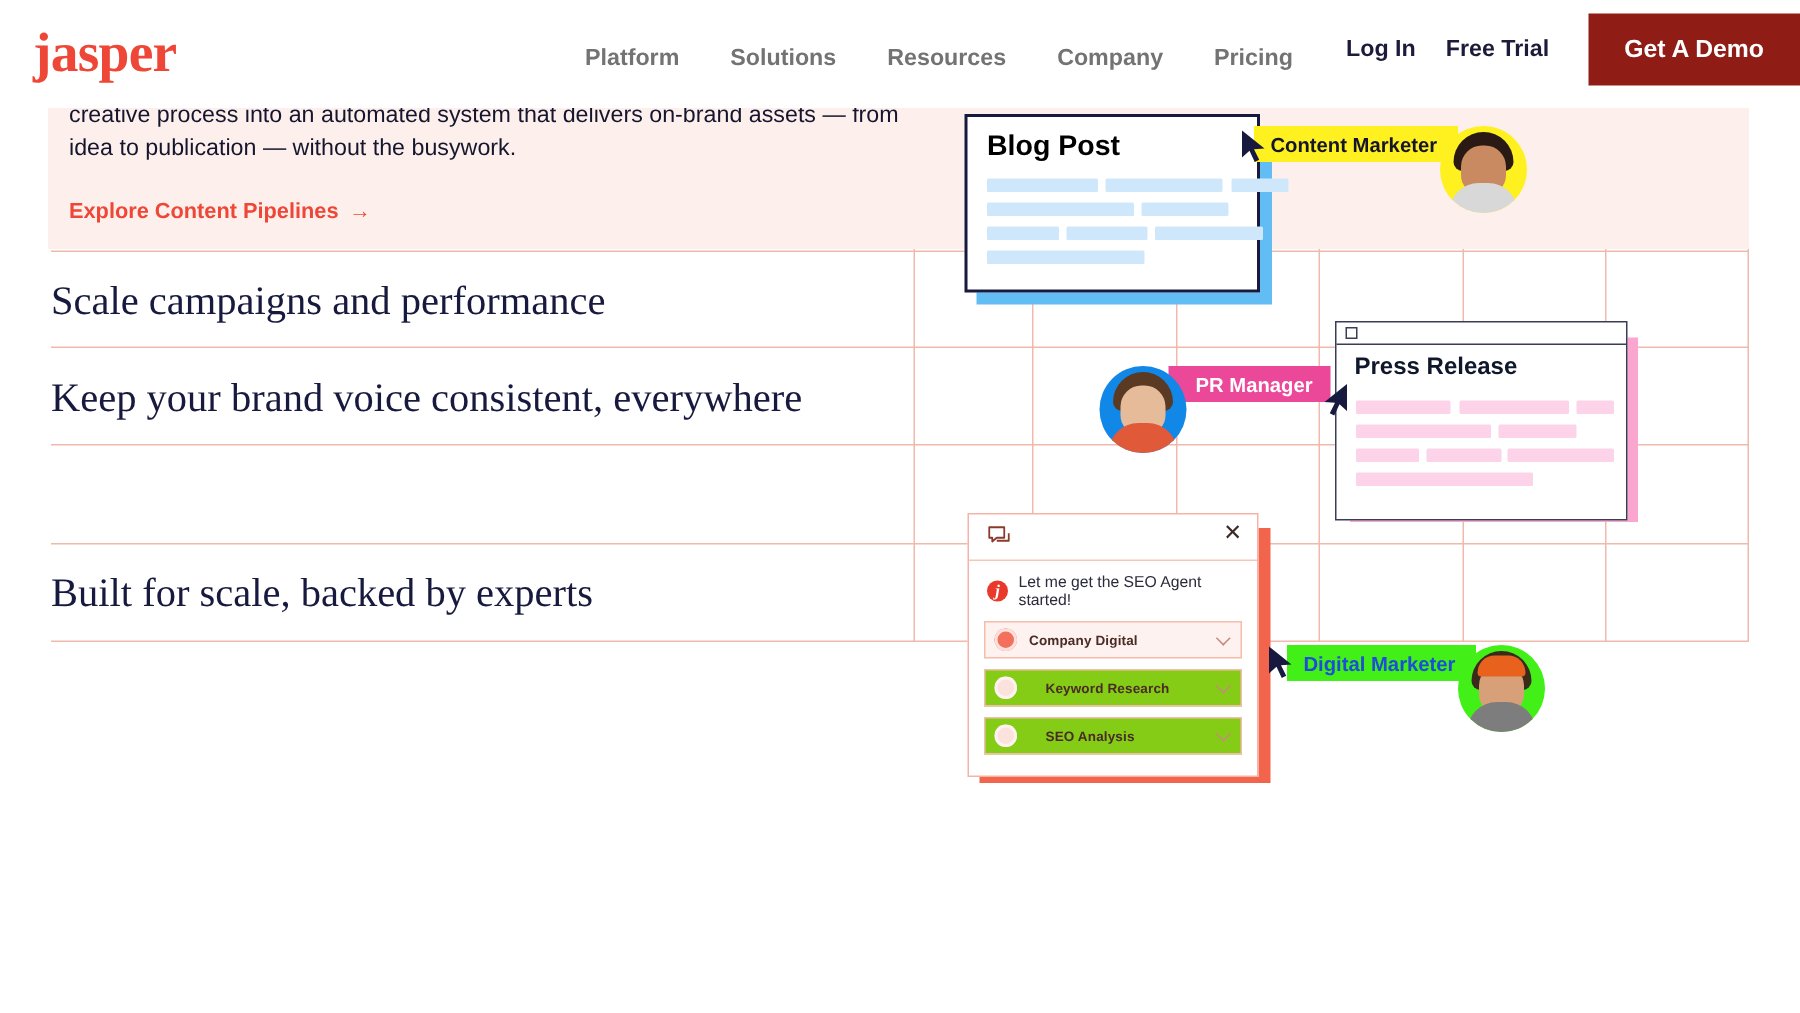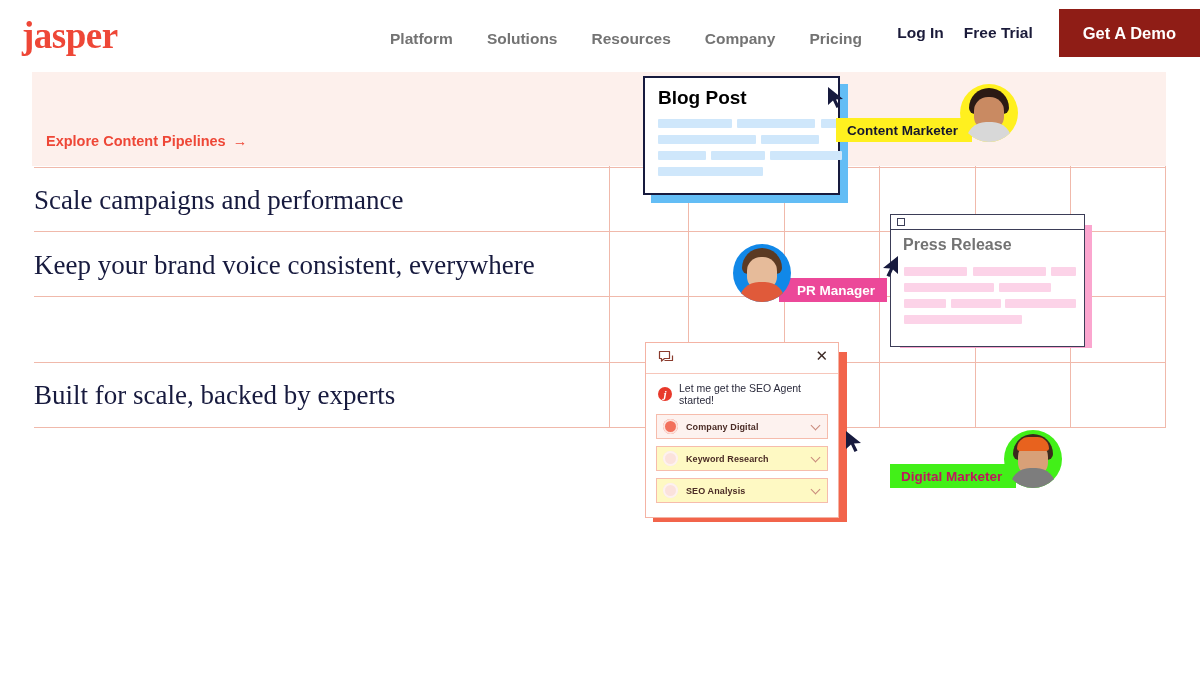--- a/index.html
+++ b/index.html
@@ -108,21 +108,21 @@
   .press .titlebar {
     position: absolute; left: 0; top: 0; width: 100%; height: 15px;
     border-bottom: 1.5px solid #3b3d57;
   }
   .press .titlebar .sq {
     position: absolute; left: 6px; top: 3px; width: 8px; height: 8px;
     border: 1.5px solid #3b3d57;
   }
   .press .pr-title {
     position: absolute; left: 12px; top: 21px;
-    font-size: 16px; font-weight: 700; color: #737373;
+    font-size: 16px; font-weight: 700; color: #0f172a;
   }
 
   
   .seo-shadow {
     position: absolute; left: 653px; top: 352px; width: 194px; height: 170px;
     background: #f2644b; z-index: 24;
   }
   .seo {
     position: absolute; left: 645px; top: 342px; width: 194px; height: 176px;
     background: #fff; border: 1px solid #f4b3a4; z-index: 25;
@@ -145,59 +145,59 @@
     width: 14px; height: 14px; border-radius: 50%; background: #e8392b;
     color: #fff; font-family: "Liberation Serif", serif; font-size: 11px;
     display: flex; align-items: center; justify-content: center;
     font-style: italic; font-weight: 700; flex: 0 0 14px;
   }
   .seo-row {
     position: relative; height: 25px; border: 1px solid #f6bcac;
     display: flex; align-items: center; margin-bottom: 7px; padding-left: 6px;
     background: #fdf2ef;
   }
-  .seo-row.dim { background: #fef9c3; }
+  .seo-row.dim { background: #84cc16; gap: 11px; }
   .sun {
     width: 15px; height: 15px; border-radius: 50%;
     flex: 0 0 15px; margin-right: 8px; position: relative;
   }
   .sun.on  { background: #f2705c; box-shadow: inset 0 0 0 2px #fce2dc; }
   .sun.off { background: #fbe2dc; box-shadow: inset 0 0 0 2px #fdf2ef; }
   .seo-row-label {
     font-size: 9px; font-weight: 700; color: #4a2b25; letter-spacing: 0.1px;
   }
   .seo-row .chev {
     position: absolute; right: 8px; top: 7px;
     width: 7px; height: 7px; border-right: 1.4px solid #c98a7c;
     border-bottom: 1.4px solid #c98a7c; transform: rotate(45deg);
   }
 
   
-  .persona { position: absolute; z-index: 40; display: flex; align-items: flex-end; }
+  .persona { position: absolute; z-index: 40; display: flex; align-items: flex-start; }
   .persona .pill {
     height: 24px; display: flex; align-items: center; padding: 0 14px 0 11px;
     font-size: 13.5px; font-weight: 700; white-space: nowrap;
   }
   .persona .avatar {
     width: 58px; height: 58px; border-radius: 50%;
     display: flex; align-items: flex-end; justify-content: center;
     overflow: hidden; position: relative; margin-left: -12px;
   }
   .persona.left-avatar .avatar { margin-left: 0; margin-right: -12px; }
 
   .p-content { left: 836px; top: 84px; }
   .p-content .pill { background: #fff01f; color: #15162e; }
   .p-content .avatar { background: #fff01f; }
 
   .p-pr { left: 733px; top: 244px; }
   .p-pr .pill { background: #ec4899; color: #ffffff; padding: 0 12px 0 18px; }
   .p-pr .avatar { background: #1188e8; }
 
   .p-digital { left: 858px; top: 430px; }
-  .p-digital .pill { background: #42f018; color: #be185d; margin-left: 32px; }
+  .p-digital .pill { background: #42f018; color: #1d4ed8; }
   .p-digital .avatar { background: #42f018; }
   .head { width: 30px; height: 32px; border-radius: 14px 14px 12px 12px; position: absolute; bottom: 13px; left: 50%; transform: translateX(-50%); }
   .hair { position: absolute; width: 40px; height: 26px; border-radius: 20px 20px 6px 6px; bottom: 28px; left: 50%; transform: translateX(-50%); }
   .body-sh { position: absolute; width: 46px; height: 20px; border-radius: 22px 22px 0 0; bottom: 0; left: 50%; transform: translateX(-50%); }
   .hat { position: absolute; width: 32px; height: 14px; border-radius: 14px 14px 3px 3px; bottom: 37px; left: 50%; transform: translateX(-50%); background:#e8621e; }
 
   
   .cursor { position: absolute; z-index: 50; }
 </style>
 </head>
@@ -217,20 +217,21 @@
     </div>
 
     <div class="nav-right">
       <a href="#" class="plain">Log In</a>
       <a href="#" class="plain">Free Trial</a>
       <button class="demo-btn">Get A Demo</button>
     </div>
   </nav>
 
   <section class="intro">
+    <p class="intro-text">creative process into an automated system that delivers on-brand assets — from idea to publication — without the busywork.</p>
     <a href="#" class="intro-link">
       <span>Explore Content Pipelines</span><span class="arr">→</span>
     </a>
   </section>
 
   <div class="grid-area">
 
     <div class="grid-lines">
       <div class="h" style="top:1px"></div>
       <div class="h" style="top:65px"></div>

